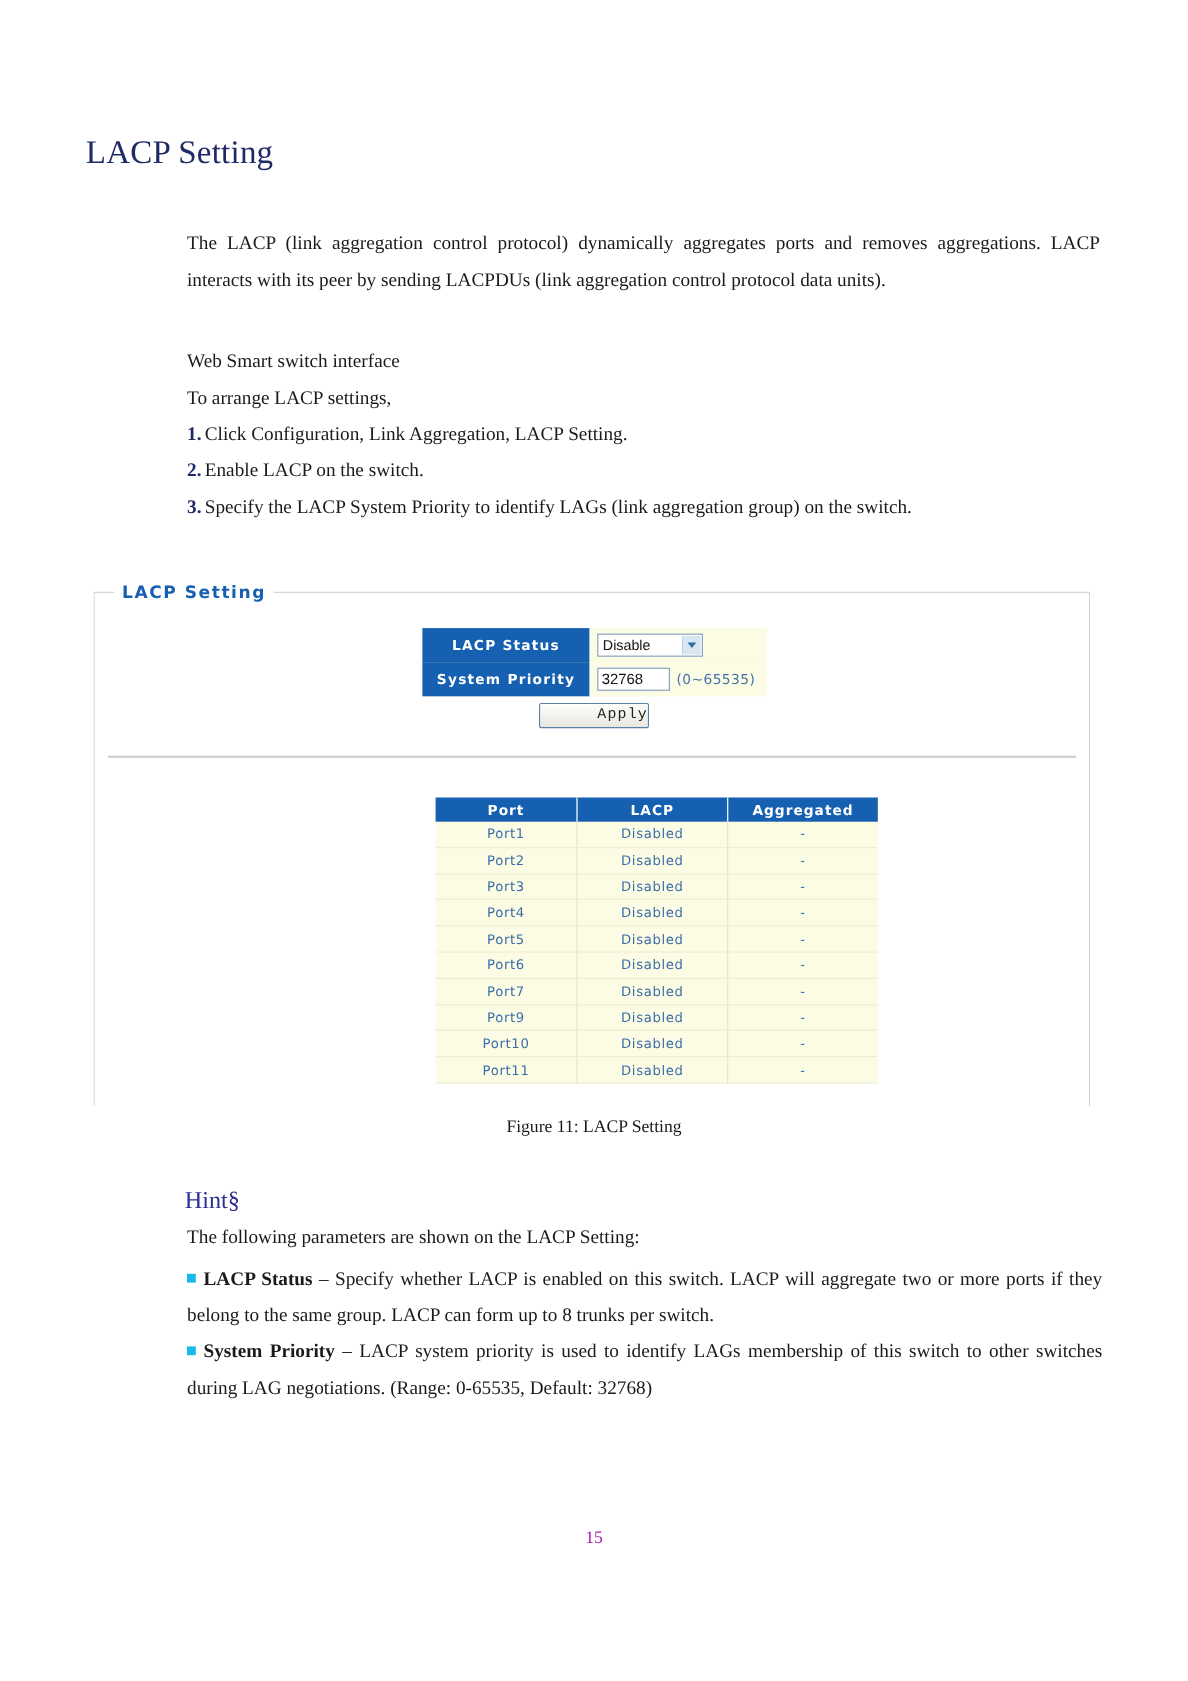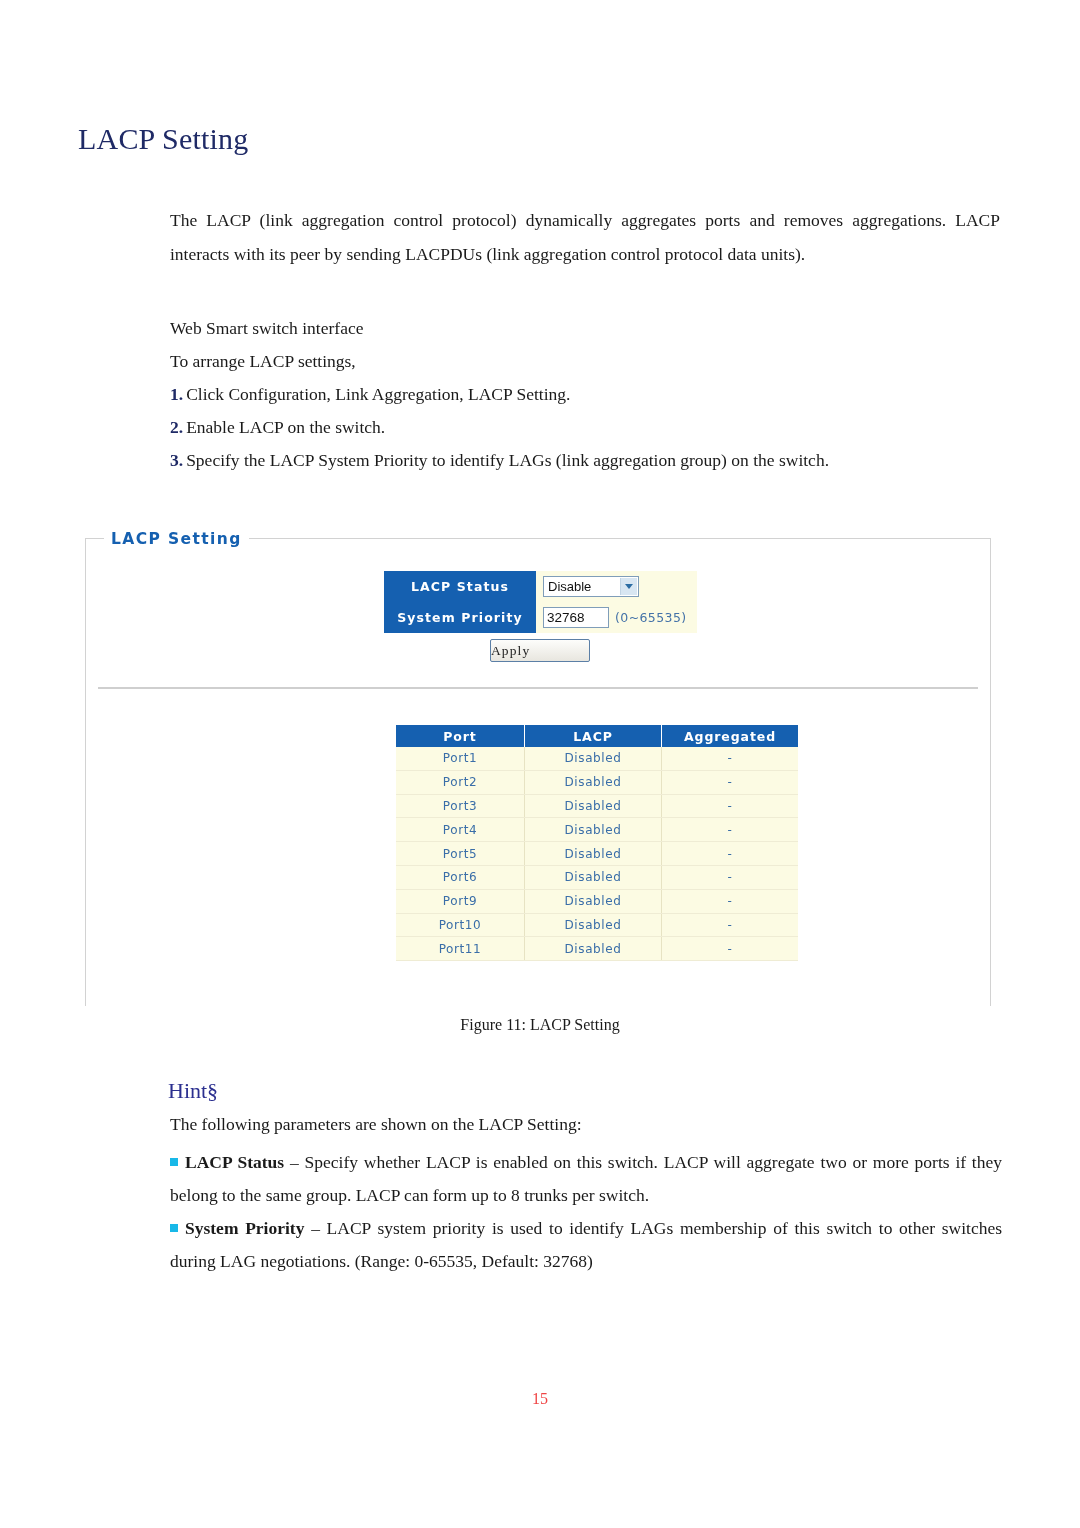--- a/index.html
+++ b/index.html
@@ -199,24 +199,24 @@
     left: 404px;
     top: 100px;
     width: 100px;
     height: 23px;
     border: 1px solid #5b7fa6;
     border-radius: 2px;
     background: linear-gradient(#fdfdfb, #e8e6df);
     color: #222;
     font-size: 13.5px;
     letter-spacing: 1.1px;
-    text-align: left;
+    text-align: right;
     line-height: 22px;
     box-sizing: border-box;
-    font-family: Liberation Serif, serif;
+    font-family: Liberation Mono, monospace;
   }
 
   
   .porttable {
     position: absolute;
     left: 310px;
     top: 186px;
     border-collapse: collapse;
     background: #fcfbe3;
   }
@@ -295,21 +295,21 @@
   .term { font-weight: bold; }
 
   
   .pageno {
     position: absolute;
     top: 1390px;
     left: 0;
     width: 1080px;
     text-align: center;
     font-size: 16px;
-    color: #ef4444;
+    color: #a21caf;
   }
 </style>
 </head>
 <body>
 
 <div class="page-title">LACP Setting</div>
 
 <div class="body-block intro">The LACP (link aggregation control protocol) dynamically aggregates ports and removes aggregations. LACP interacts with its peer by sending LACPDUs (link aggregation control protocol data units).</div>
 
 <div class="line l-interface">Web Smart switch interface</div>
@@ -390,20 +390,25 @@
             <td class="c-port">Port5</td>
             <td class="c-lacp">Disabled</td>
             <td class="c-agg">-</td>
           </tr>
           <tr>
             <td class="c-port">Port6</td>
             <td class="c-lacp">Disabled</td>
             <td class="c-agg">-</td>
           </tr>
           <tr>
+            <td class="c-port">Port7</td>
+            <td class="c-lacp">Disabled</td>
+            <td class="c-agg">-</td>
+          </tr>
+          <tr>
             <td class="c-port">Port9</td>
             <td class="c-lacp">Disabled</td>
             <td class="c-agg">-</td>
           </tr>
           <tr>
             <td class="c-port">Port10</td>
             <td class="c-lacp">Disabled</td>
             <td class="c-agg">-</td>
           </tr>
           <tr>

